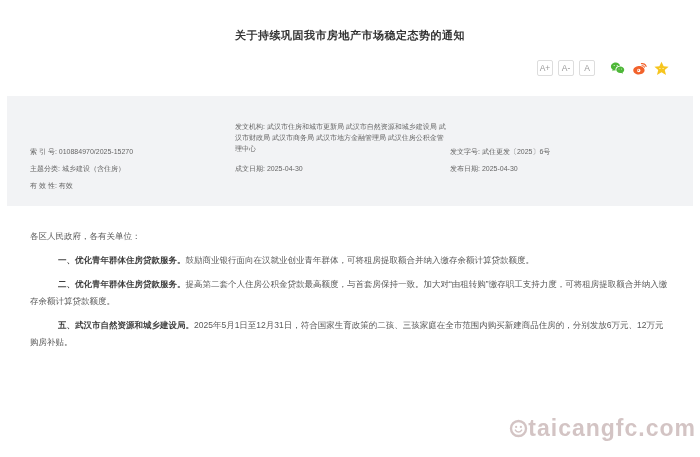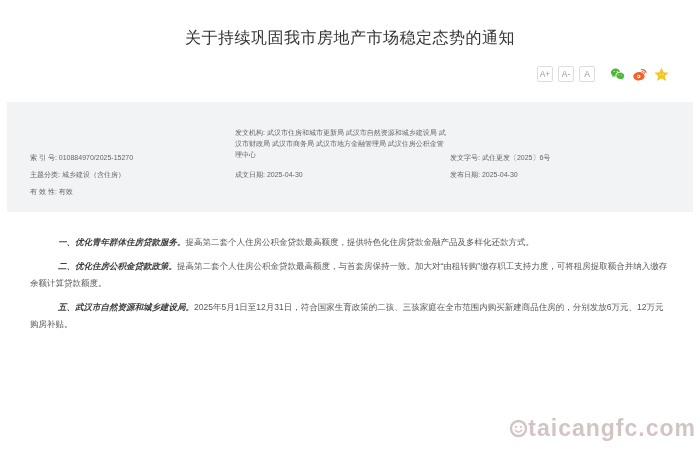--- a/index.html
+++ b/index.html
@@ -1,21 +1,21 @@
 <!DOCTYPE html>
 <html style="--wechat_green: #4eb738; --weibo_orange: #f2622b; --star_gold: #f6c51e; --panel_bg: #f2f3f5; --text_title: #333333; --text_body: #595959; --watermark: #c9b6b6;"><head>
 <meta charset="utf-8">
 <style>
   html,body{margin:0;padding:0;}
   body{
     width:700px;height:457px;overflow:hidden;background:#fff;position:relative;
     font-family:"Liberation Sans","DejaVu Sans",sans-serif;
   }
   .title{
-    margin:28px 0 0;text-align:center;font-size:16px;font-weight:normal;color:#333;
+    margin:28px 0 0;text-align:center;font-size:11px;font-weight:bold;color:#333;
     letter-spacing:.5px;
   }
   .toolbar{
     display:flex;justify-content:flex-end;align-items:center;gap:5px;
     margin:16px 30px 0 0;height:18px;
   }
   .font-btn{
     width:16px;height:16px;border:1px solid #ddd;border-radius:2px;background:#fff;
     color:#999;font-size:8.5px;line-height:1;display:flex;align-items:center;
     justify-content:center;padding:0;cursor:pointer;font-family:inherit;
@@ -38,21 +38,21 @@
   .m-docnum{grid-column:3;grid-row:1;align-self:end;}
   .m-category{grid-column:1;grid-row:2;}
   .m-written{grid-column:2;grid-row:2;}
   .m-publish{grid-column:3;grid-row:2;}
   .m-validity{grid-column:1;grid-row:3;}
   .body-text{
     margin:22px 30px 0;font-size:8.5px;color:#595959;line-height:17px;
   }
   .body-text p{margin:0 0 7px;}
   .body-text p.indent{text-indent:28px;}
-  .sec-heading{font-weight:bold;color:#3f3f3f;font-style:italic;}
+  .sec-heading{font-weight:bold;color:#3f3f3f;}
   .watermark{
     position:absolute;right:4px;top:415px;display:flex;align-items:center;gap:0;
     color:var(--watermark,#c9b6b6);font-size:23px;font-weight:bold;letter-spacing:1px;
     opacity:.8;pointer-events:none;white-space:nowrap;
   }
   .watermark svg{display:block;}
 </style>
 </head>
 <body>
 
@@ -117,22 +117,23 @@
       <span class="lbl">发布日期:</span>
       <span class="val">2025-04-30</span>
     </div>
     <div class="m-cell m-validity">
       <span class="lbl">有 效 性:</span>
       <span class="val">有效</span>
     </div>
   </div>
 
   <div class="body-text">
-    <p class="indent"><span class="sec-heading">一、优化青年群体住房贷款服务。</span><span>提高第二套个人住房公积金贷款最高额度，提供特色化住房贷款金融产品及多样化还款方式。</span></p>
-    <p class="indent"><span class="sec-heading">二、优化住房公积金贷款政策。</span><span>提高第二套个人住房公积金贷款最高额度，与首套房保持一致。加大对“由租转购”缴存职工支持力度，可将租房提取额合并纳入缴存余额计算贷款额度。</span></p>
+    <p>各区人民政府，各有关单位：</p>
+    <p class="indent"><span class="sec-heading">一、优化青年群体住房贷款服务。</span><span>鼓励商业银行面向在汉就业创业青年群体，可将租房提取额合并纳入缴存余额计算贷款额度。</span></p>
+    <p class="indent"><span class="sec-heading">二、优化青年群体住房贷款服务。</span><span>提高第二套个人住房公积金贷款最高额度，与首套房保持一致。加大对“由租转购”缴存职工支持力度，可将租房提取额合并纳入缴存余额计算贷款额度。</span></p>
     <p class="indent"><span class="sec-heading">五、武汉市自然资源和城乡建设局。</span><span>2025年5月1日至12月31日，符合国家生育政策的二孩、三孩家庭在全市范围内购买新建商品住房的，分别发放6万元、12万元购房补贴。</span></p>
   </div>
 
   <div class="watermark">
     <span>
       <svg viewBox="0 0 24 24" width="19" height="19">
         <circle cx="12" cy="12" r="9.5" fill="none" stroke="currentColor" stroke-width="3"></circle>
         <circle cx="9" cy="10" r="1.4" fill="currentColor"></circle>
         <circle cx="15" cy="10" r="1.4" fill="currentColor"></circle>
         <path d="M8 14c1 1.6 2.4 2.4 4 2.4s3-.8 4-2.4" fill="none" stroke="currentColor" stroke-width="1.8" stroke-linecap="round"></path>

